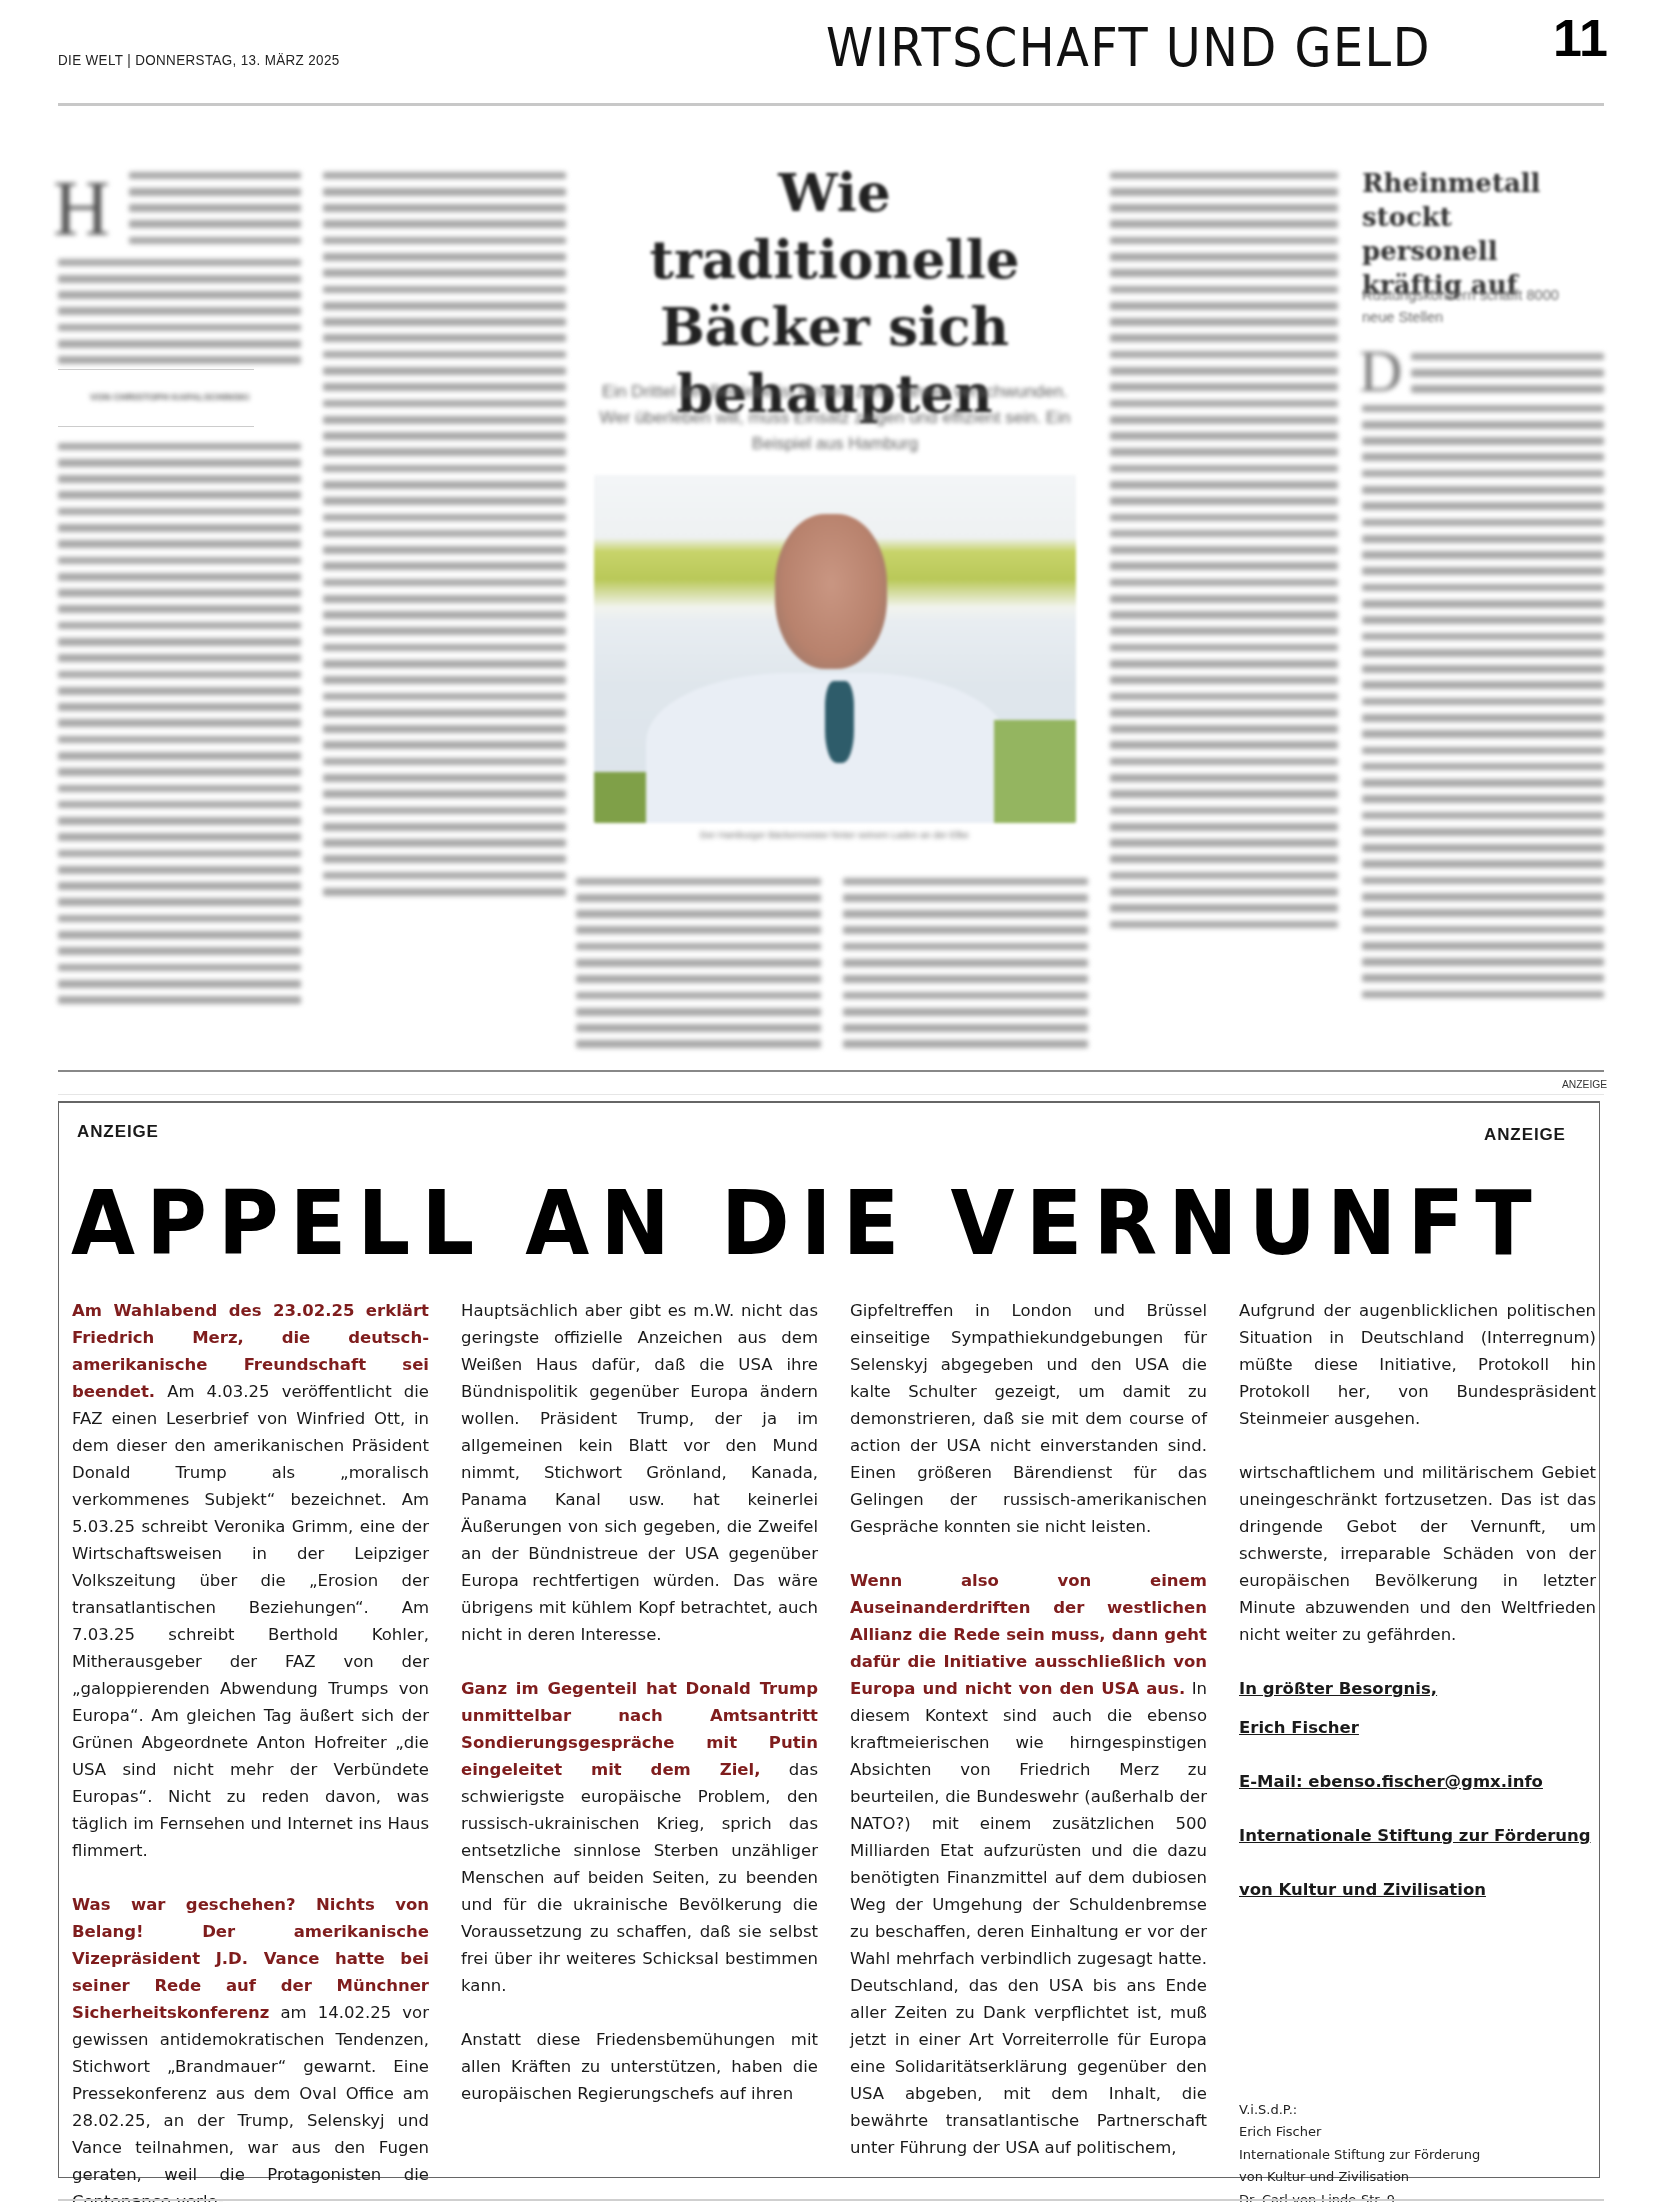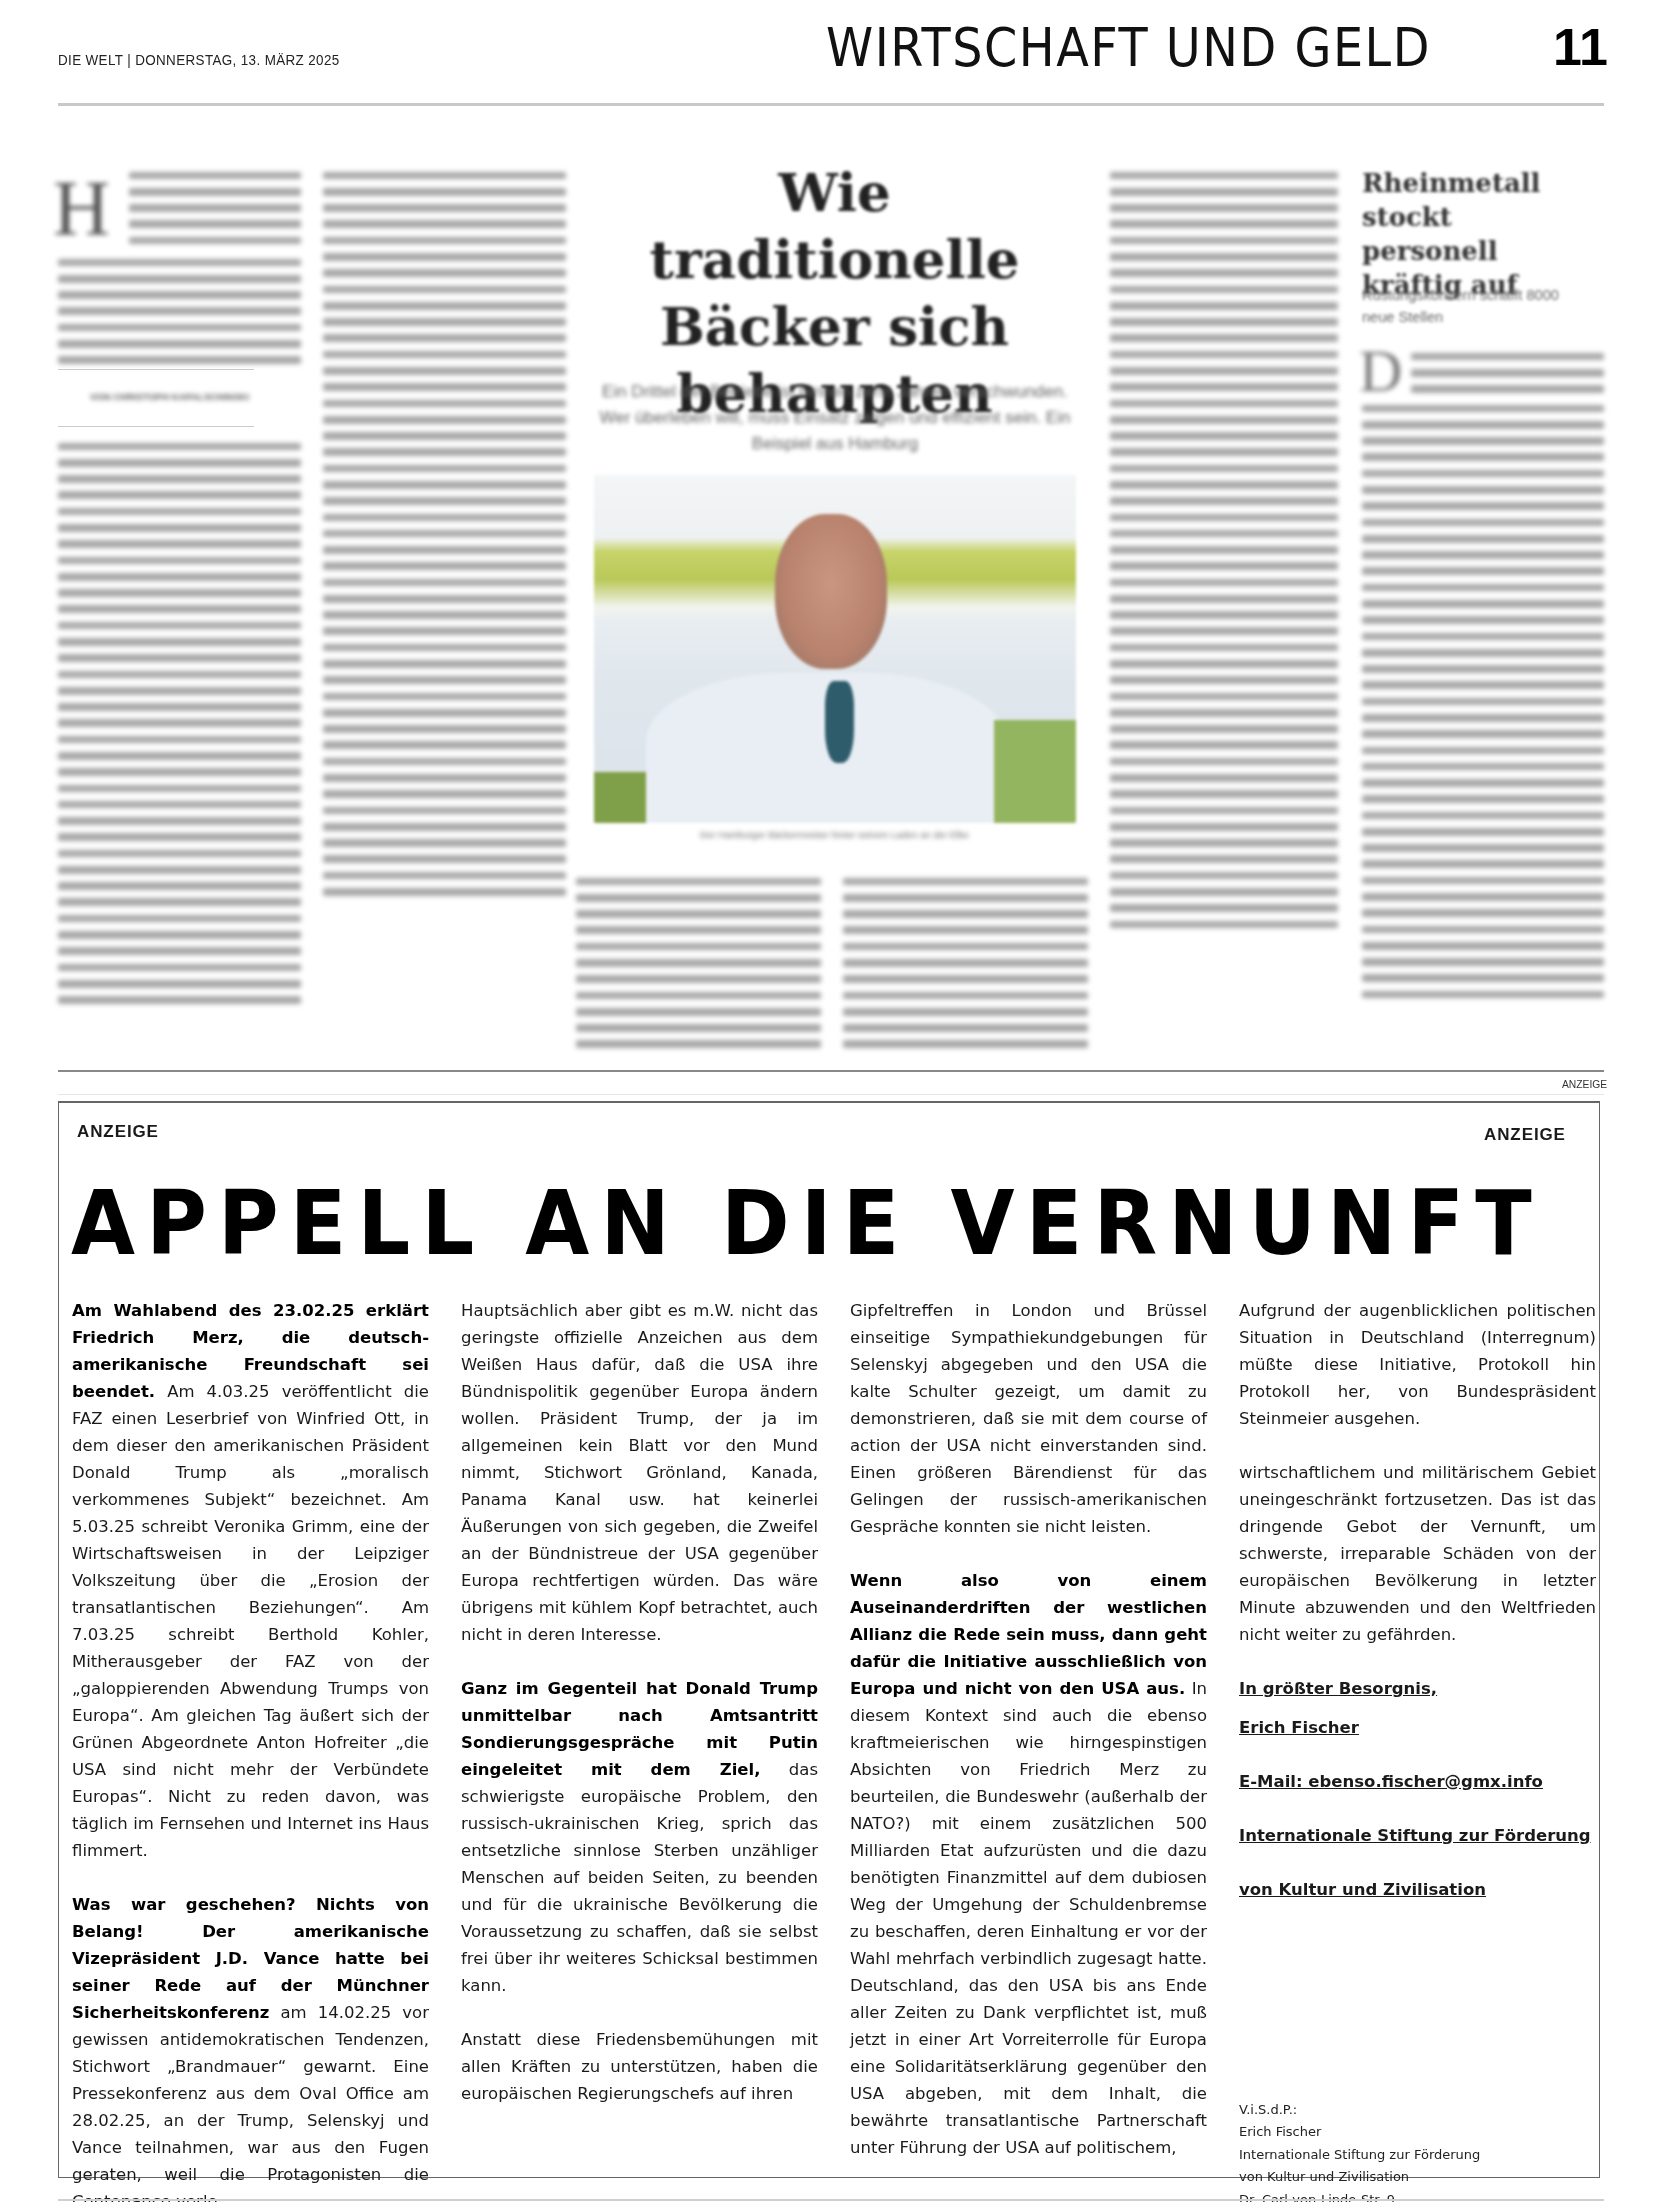--- a/index.html
+++ b/index.html
@@ -1,21 +1,21 @@
 <!DOCTYPE html>
 <html style="font-size:13.8px"><head>
 <meta charset="utf-8">
 <style>
   html,body{margin:0;padding:0;background:#fff;}
   body{width:1655px;height:2203px;position:relative;overflow:hidden;font-family:"Liberation Sans",sans-serif;color:#1a1a1a;}
   .abs{position:absolute;}
   
   #masthead-left{left:58px;top:52px;font-size:14.6px;letter-spacing:0.4px;color:#222;transform:scaleX(0.92);transform-origin:left;}
   #section-title{left:826px;top:17px;font-size:53px;font-weight:300;letter-spacing:1.7px;color:#111;transform:scaleX(0.9);transform-origin:left;font-family:"DejaVu Sans",sans-serif;font-weight:normal;-webkit-text-stroke:0;}
-  #page-number{left:1553px;top:17px;font-size:52px;font-weight:bold;color:#000;}
+  #page-number{left:1553px;top:8px;font-size:52px;font-weight:bold;color:#000;}
   #header-rule{left:58px;top:103px;width:1546px;height:2.6px;background:#c8c8c8;}
   
   .blur{filter:blur(2.8px);}
   .col{position:absolute;font-family:"Liberation Serif",serif;font-size:10.3px;line-height:16.3px;color:#444;text-align:justify;}
   .filler-line{height:7.7px;margin:8.6px 0;background:#8a8a8a;border-radius:1.7px;opacity:.75;}
   #dropcap-h{left:53px;top:163px;font-size:79px;font-family:"Liberation Serif",serif;color:#555;}
   #byline-rule-1{left:58px;top:369px;width:196px;height:0.9px;background:#ccc;}
   #byline-rule-2{left:58px;top:426px;width:196px;height:0.9px;background:#ccc;}
   #byline{left:90px;top:391px;font-size:9.5px;font-weight:bold;color:#555;}
   #headline{left:585px;top:159px;width:499px;text-align:center;font-family:"DejaVu Serif",serif;font-weight:bold;font-size:53px;line-height:67px;color:#222;}
@@ -34,21 +34,21 @@
   #article-bottom-rule{left:58px;top:1070px;width:1546px;height:1.7px;background:#888;}
   #anzeige-top{left:1562px;top:1079px;font-size:10.3px;color:#333;}
   #anzeige-rule{left:58px;top:1094px;width:1546px;height:0.9px;background:#e6e6e6;}
   
   #ad-box{left:58px;top:1101px;width:1542px;height:1077px;border:1.7px solid #666;border-top-width:2.6px;box-sizing:border-box;}
   #ad-label-left{left:77px;top:1122px;font-size:17px;font-weight:bold;letter-spacing:0.9px;}
   #ad-label-right{left:1484px;top:1125px;font-size:17px;font-weight:bold;letter-spacing:0.9px;}
   #ad-title{left:71px;top:1172px;width:1523px;font-family:"DejaVu Sans",sans-serif;font-weight:bold;font-size:89px;letter-spacing:12px;color:#000;line-height:103px;white-space:nowrap;transform:scaleX(0.93);transform-origin:left;}
   .adcol{position:absolute;top:1297px;width:357px;font-family:"DejaVu Sans",sans-serif;font-size:16.5px;line-height:27px;color:#1a1a1a;text-align:justify;hyphens:manual;}
   .adcol p{margin:0 0 27px 0;}
-  .adcol b{font-weight:bold;color:#000000;}
+  .adcol b{font-weight:bold;color:#7f1d1d;}
   #col1{left:72px;}
   #col2{left:461px;}
   #col3{left:850px;}
   #col4{left:1239px;}
   .sig{margin:0;font-weight:bold;text-decoration:underline;}
   #imprint{position:absolute;left:1239px;top:2099px;font-family:"DejaVu Sans",sans-serif;font-size:13px;line-height:22.4px;color:#222;}
   #imprint div{white-space:nowrap;}
   #bottom-rule{left:58px;top:2199px;width:1546px;height:1.7px;background:#cfcfcf;}
 </style>
 </head>

